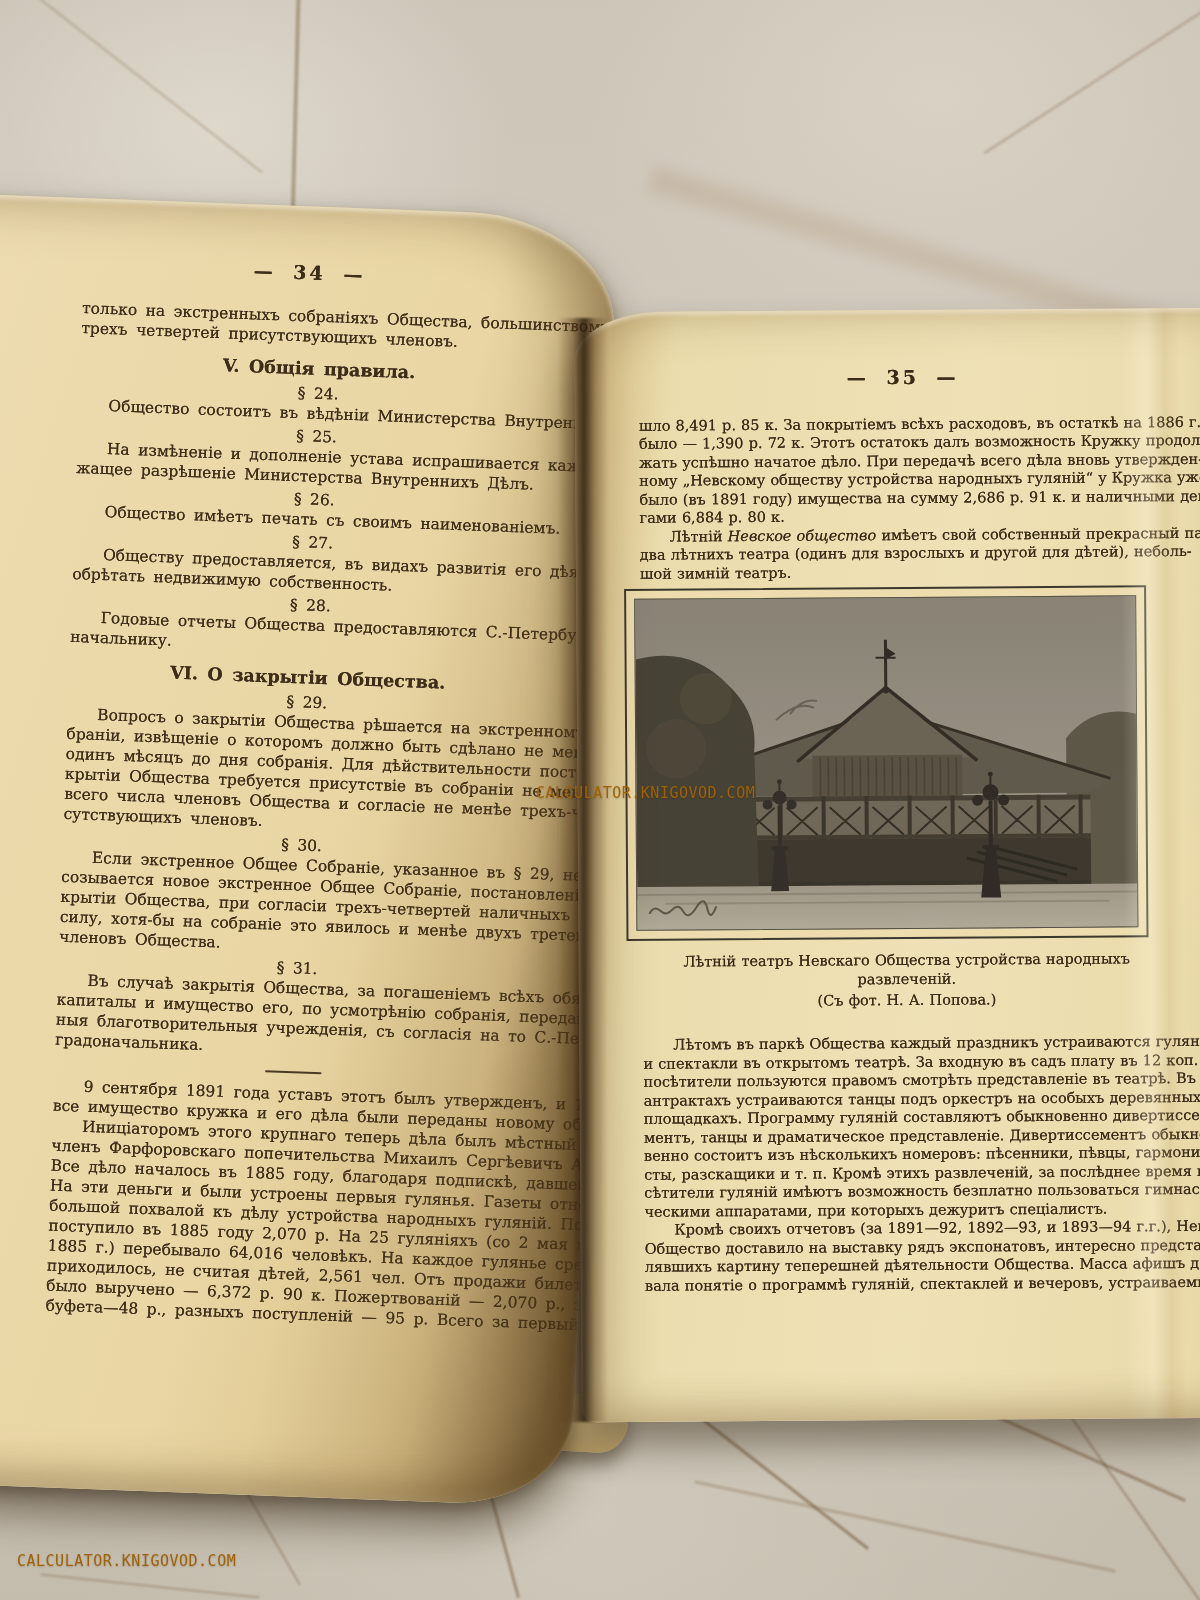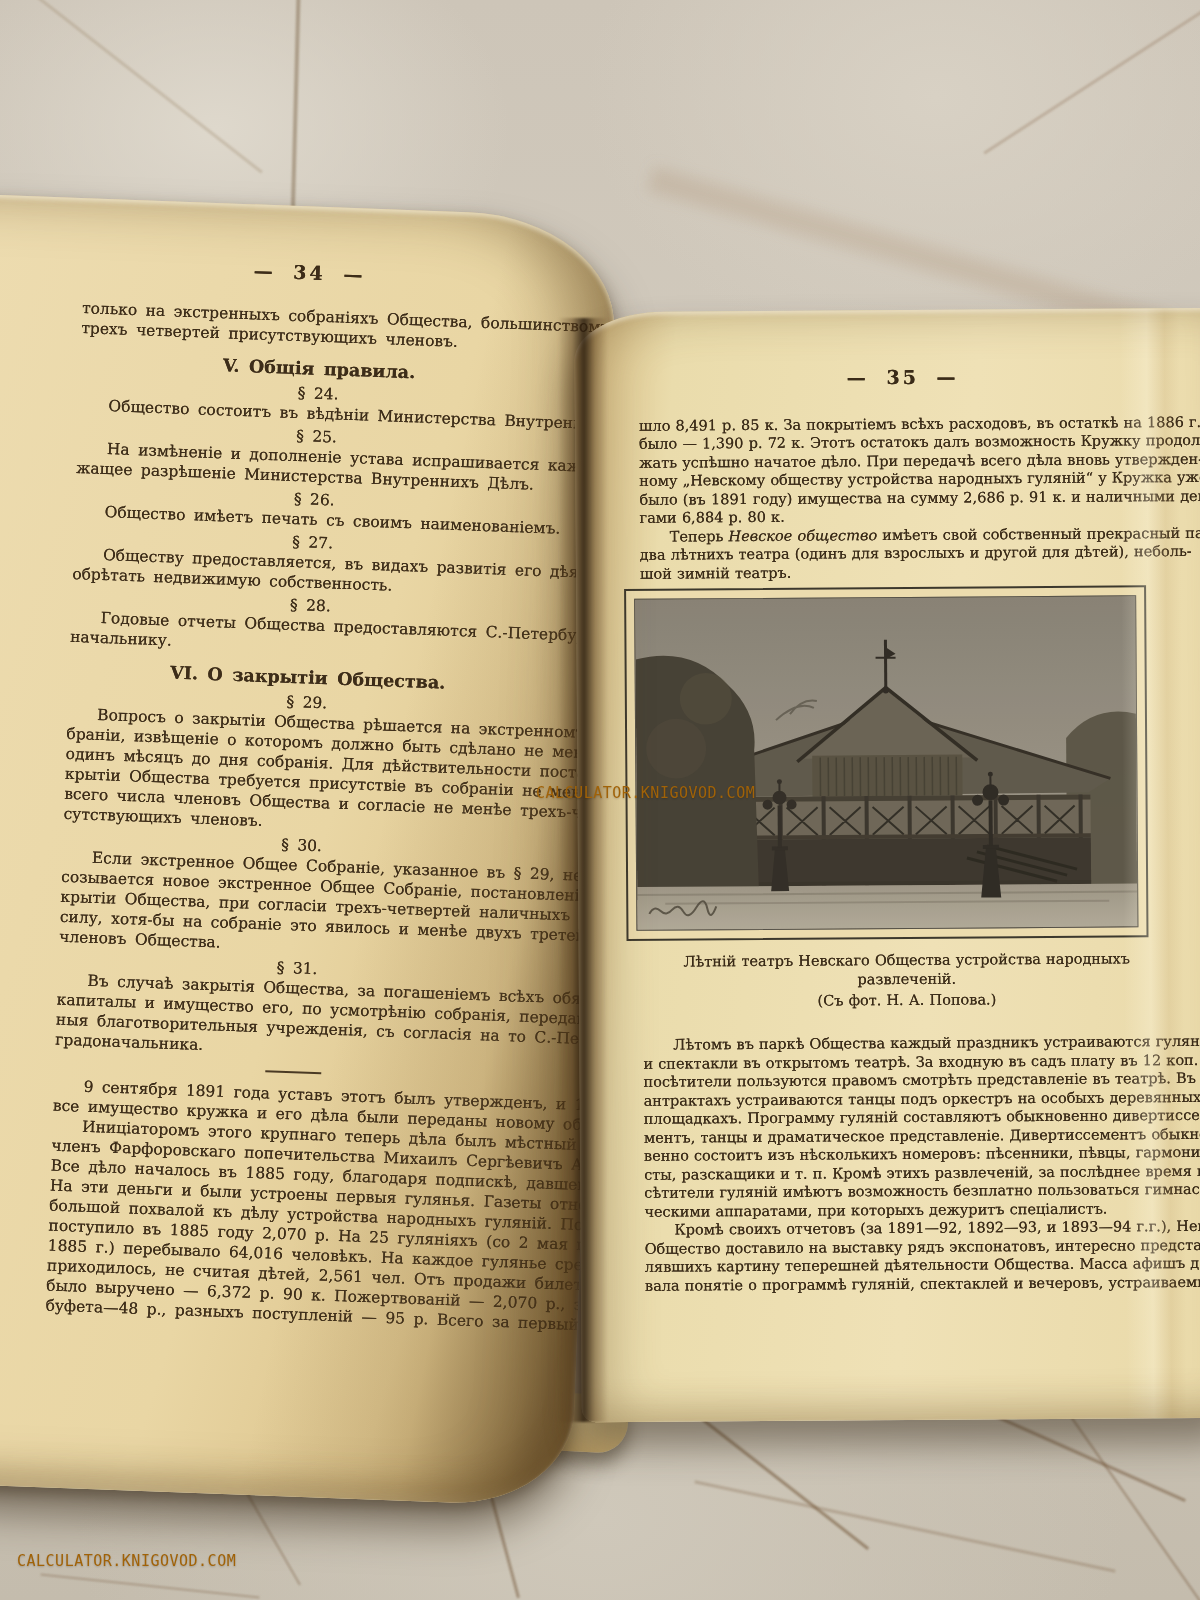--- a/index.html
+++ b/index.html
@@ -189,21 +189,21 @@
       <div class="page-head">— 35 —</div>
 
       <div class="rp-lines-top">
 
       <div class="ln t-line"><span>шло 8,491 р. 85 к. За покрытіемъ всѣхъ расходовъ, въ остаткѣ на 1886 г.</span></div>
           <div class="ln t-line"><span>было — 1,390 р. 72 к. Этотъ остатокъ далъ возможность Кружку продол-</span></div>
           <div class="ln t-line"><span>жать успѣшно начатое дѣло. При передачѣ всего дѣла вновь утвержден-</span></div>
           <div class="ln t-line"><span>ному „Невскому обществу устройства народныхъ гуляній“ у Кружка уже</span></div>
           <div class="ln t-line"><span>было (въ 1891 году) имущества на сумму 2,686 р. 91 к. и наличными день-</span></div>
           <div class="ln t-line"><span>гами 6,884 р. 80 к.</span><span></span><span class="it"></span><span></span></div>
-          <div class="ln t-line-indent"><span></span><span>Теперь </span><span class="it">Невское общество</span><span> имѣетъ свой собственный прекрасный паркъ,</span></div>
+          <div class="ln t-line-indent"><span></span><span>Лѣтній </span><span class="it">Невское общество</span><span> имѣетъ свой собственный прекрасный паркъ,</span></div>
           <div class="ln t-line"><span>два лѣтнихъ театра (одинъ для взрослыхъ и другой для дѣтей), неболь-</span><span></span><span class="it"></span><span></span></div>
           <div class="ln t-line"><span>шой зимній театръ.</span><span></span><span class="it"></span><span></span></div>
         </div>
 
       <div class="photo-frame">
         <div class="photo">
           <svg viewBox="0 0 500 332" preserveAspectRatio="none">
             <defs>
               <linearGradient id="sky" x1="0" y1="0" x2="0" y2="1">
                 <stop offset="0" stop-color="#8b8477"></stop>

